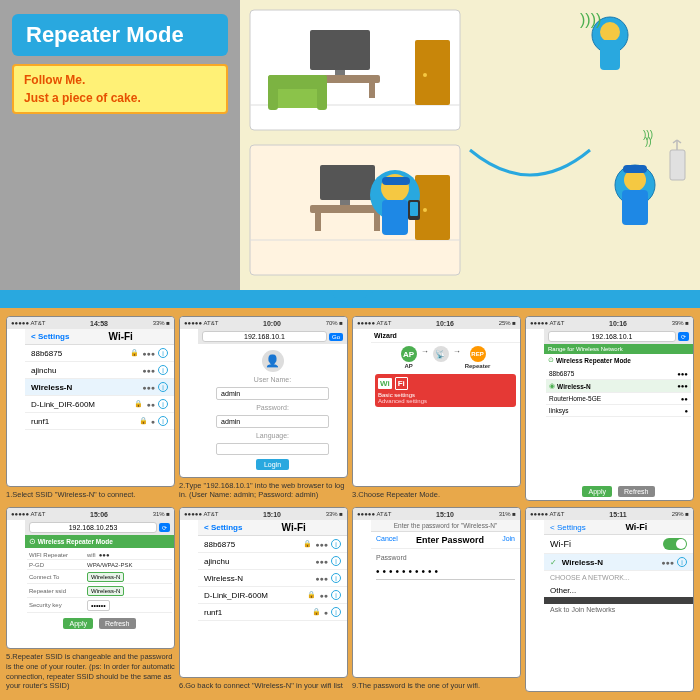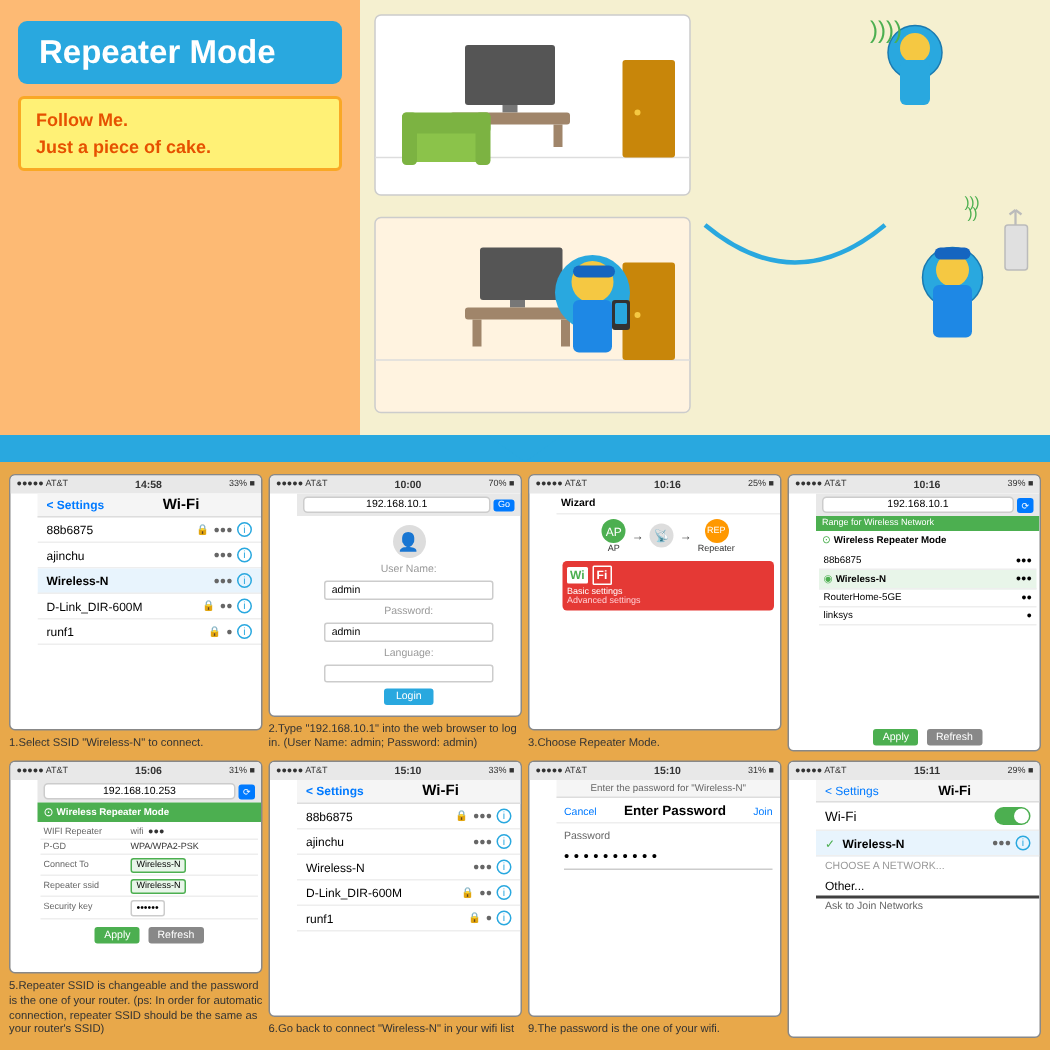--- a/index.html
+++ b/index.html
@@ -13,21 +13,21 @@
 
     .outer-container {
       width: 700px;
       height: 700px;
       display: flex;
       flex-direction: column;
     }
 
     
     .top-section {
-      background: #fdba74;
+      background: #a3a3a3;
       display: flex;
       height: 290px;
       position: relative;
       overflow: hidden;
     }
 
     .left-panel {
       width: 240px;
       padding: 14px 12px;
       display: flex;
@@ -363,37 +363,37 @@
     }
 
     .choose-network {
       font-size: 7px;
       color: #999;
       padding: 3px 6px;
     }
 
     .other-row {
       padding: 2px 6px;
-      border-bottom: 2px solid #404040;
+      border-bottom: 7px solid #404040;
       font-size: 8px;
     }
 
     .ask-row {
       padding: 2px 6px;
       font-size: 7px;
       color: #666;
     }
 
     
     .mode-icons-row {
       display: flex;
-      align-items: center;
       justify-content: center;
       gap: 4px;
       padding: 3px;
+      font-weight: bold;
     }
 
     .mode-icon-box {
       display: flex;
       flex-direction: column;
       align-items: center;
       font-size: 6px;
       color: #333;
     }
 
@@ -768,21 +768,21 @@
         <div class="phone-screen">
           <div class="phone-status-bar">
             <span class="phone-status-left">●●●●● AT&amp;T</span>
             <span class="phone-status-center">15:10</span>
             <span class="phone-status-right">31% ■</span>
           </div>
           <div class="phone-content">
             <div style="background:#f5f5f5; padding:2px 4px; border-bottom:1px solid #ddd; text-align:center;">
               <div style="font-size:6.5px; color:#666;">Enter the password for "Wireless-N"</div>
             </div>
-            <div style="display:flex; justify-content:space-between; align-items:flex-end; padding:3px 5px; border-bottom:1px solid #eee;">
+            <div style="display:flex; justify-content:space-between; align-items:flex-start; padding:3px 5px; border-bottom:1px solid #eee;">
               <span style="color:#007aff; font-size:7px;">Cancel</span>
               <span style="font-size:9px; font-weight:bold;">Enter Password</span>
               <span style="color:#007aff; font-size:7px;">Join</span>
             </div>
             <div style="padding:5px;">
               <div style="font-size:7px; color:#666; margin-bottom:3px;">Password</div>
               <div style="border-bottom:1px solid #ccc; padding:2px 0; font-size:10px; letter-spacing:3px;">••••••••••</div>
             </div>
           </div>
         </div>

